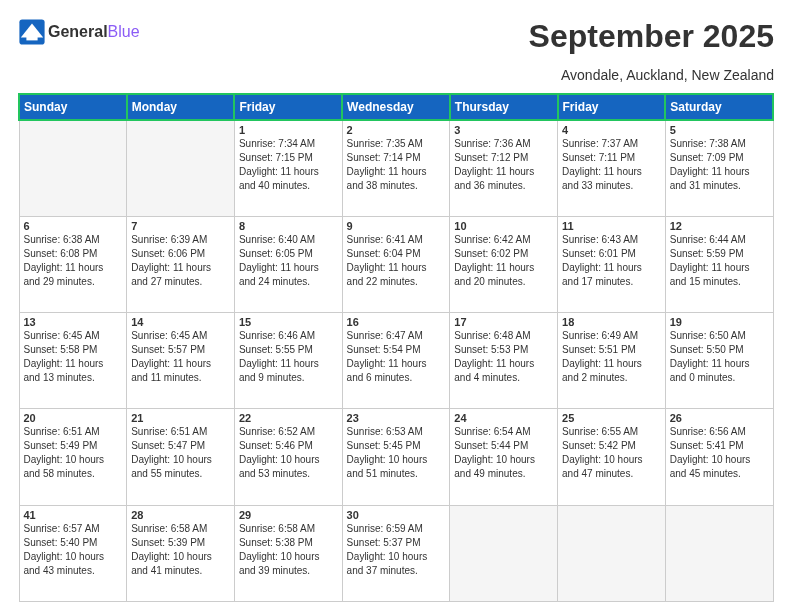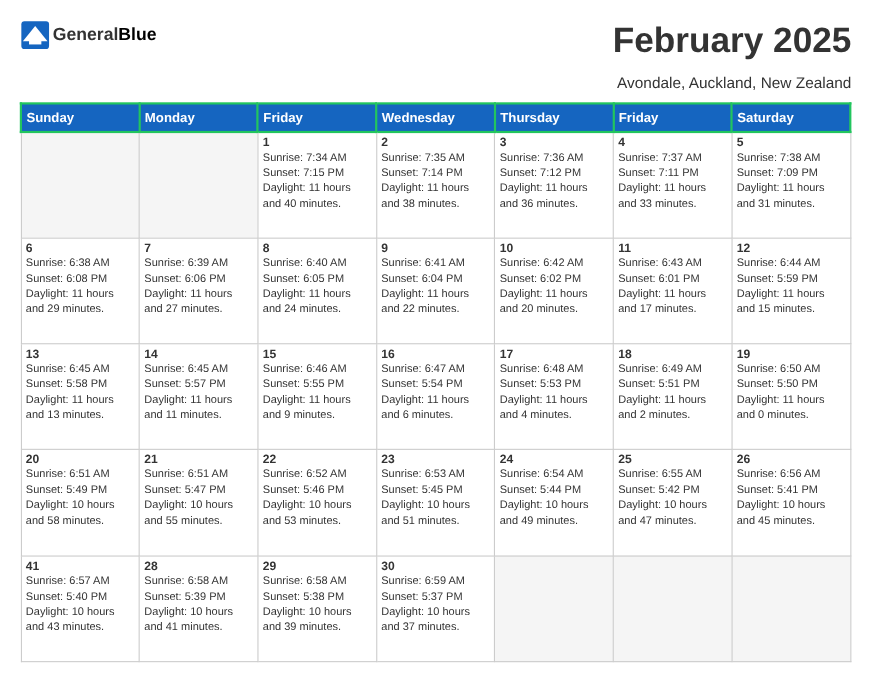--- a/index.html
+++ b/index.html
@@ -31,22 +31,22 @@
       display: flex;
       line-height: 1;
     }
     .logo-general {
       font-size: 16px;
       font-weight: bold;
       color: #333;
     }
     .logo-blue {
       font-size: 16px;
-      font-weight: bold;
-      color: #000000;
+      font-weight: normal;
+      color: #8b5cf6;
     }
     .logo-icon {
       width: 28px;
       height: 28px;
       margin-right: 2px;
     }
     .title-block {
       text-align: right;
     }
     .title-month {
@@ -108,21 +108,21 @@
         <rect x="2" y="2" width="36" height="36" rx="4" fill="#1565c0"></rect>
         <polygon points="20,8 36,28 4,28" fill="white"></polygon>
         <rect x="12" y="24" width="16" height="8" fill="white"></rect>
       </svg>
       <div class="logo-text">
         <span class="logo-general">General</span>
         <span class="logo-blue">Blue</span>
       </div>
     </div>
     <div class="title-block">
-      <div class="title-month">February 2025</div>
+      <div class="title-month">September 2025</div>
       <div class="title-location">Avondale, Auckland, New Zealand</div>
     </div>
   </div>
 
   <table class="calendar">
     <thead>
       <tr>
         <th>Sunday</th>
         <th>Monday</th>
         <th>Friday</th>

